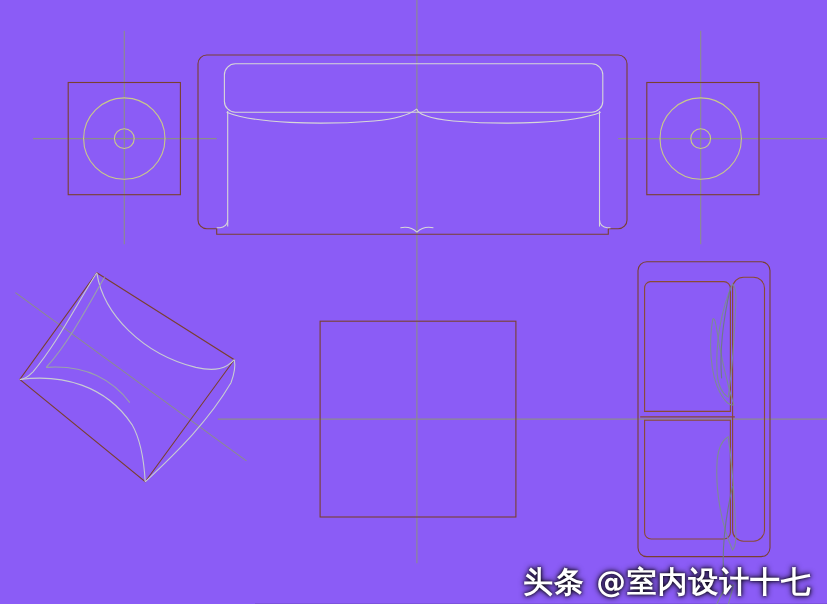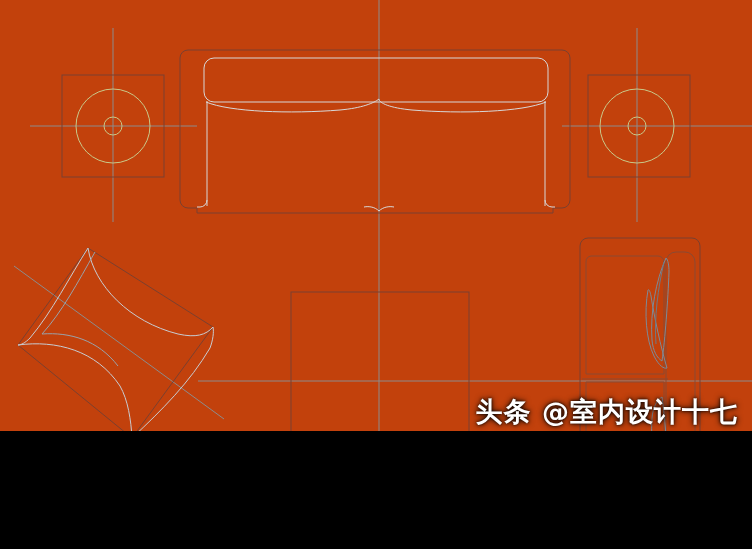--- a/index.html
+++ b/index.html
@@ -7,22 +7,22 @@
     margin: 0;
     padding: 0;
     background: #000000;
   }
   body {
     font-family: "Liberation Sans", sans-serif;
   }
   #canvas-root {
     position: relative;
     width: 752px;
-    height: 431px;
-    background: #c2410c;
+    height: 549px;
+    background: #8b5cf6;
     overflow: hidden;
   }
   #cad-svg {
     position: absolute;
     top: 0;
     left: 0;
     display: block;
   }
   .watermark {
     position: absolute;

